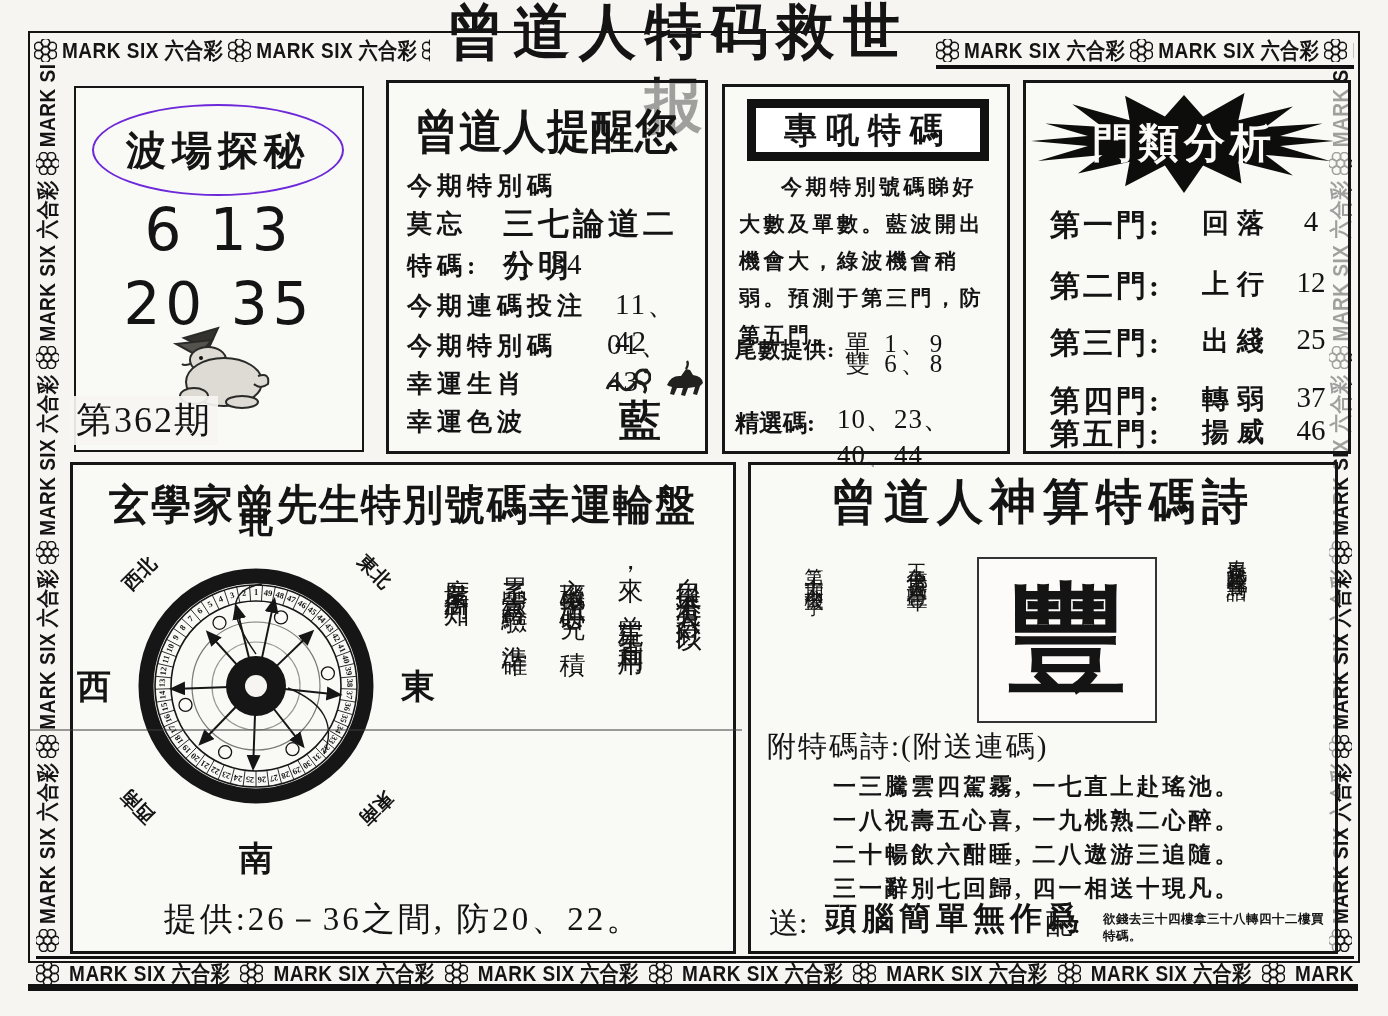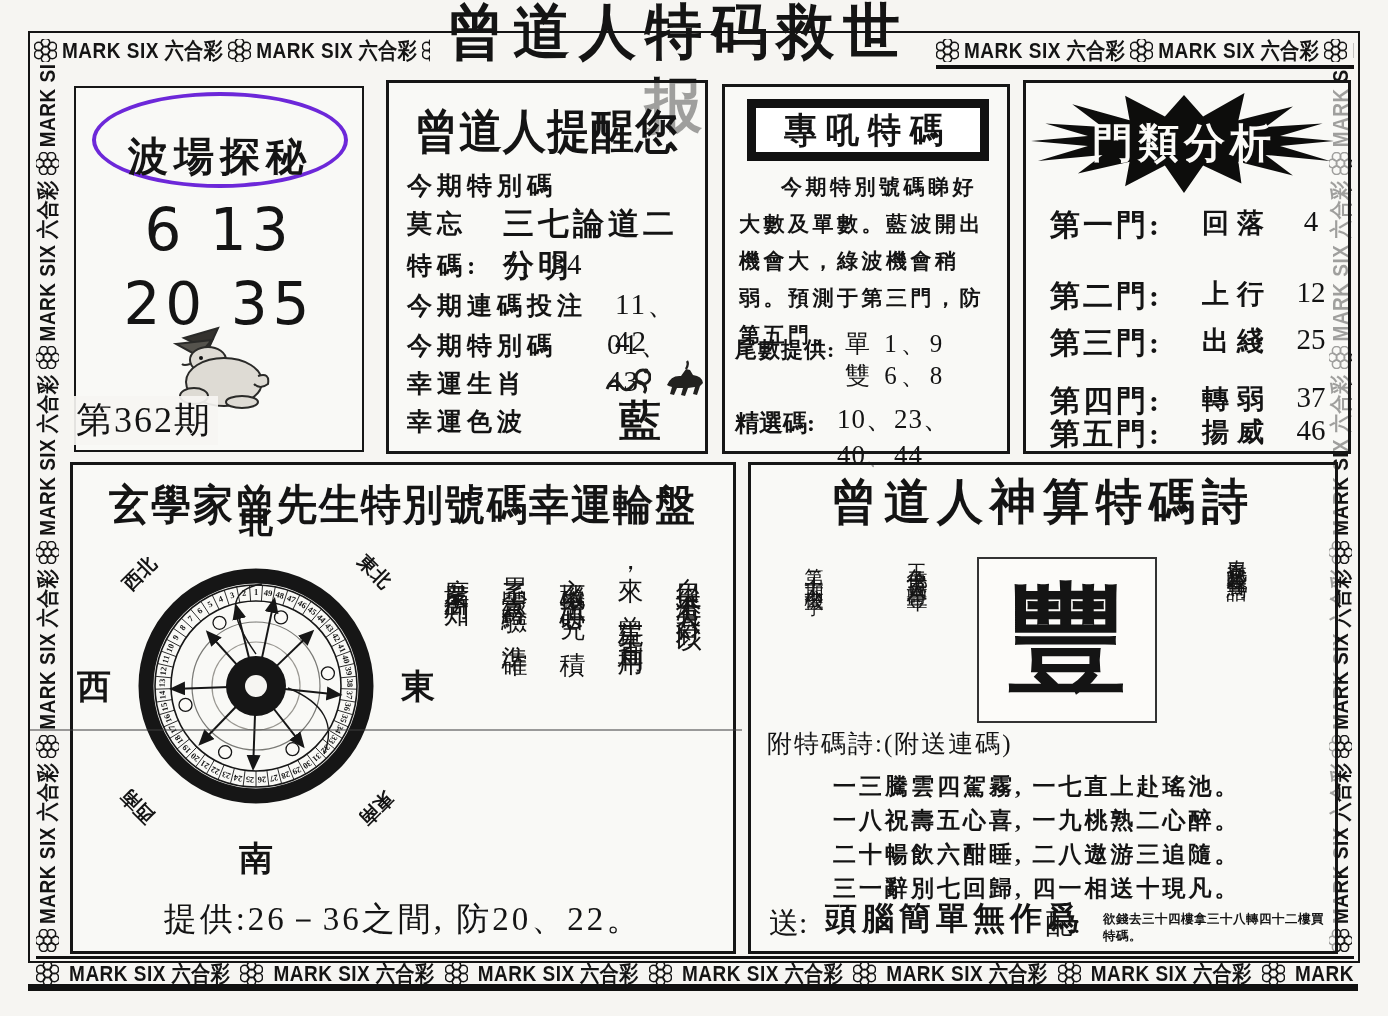--- a/index.html
+++ b/index.html
@@ -26,22 +26,22 @@
   
   .page-title{position:absolute;left:418px;top:-4px;width:520px;height:70px;
     font-family:"DejaVu Sans", sans-serif;font-weight:900;font-size:57px;
     letter-spacing:9px;text-align:center;line-height:70px;transform:scaleY(1.05);}
   .issue-label{position:absolute;left:70px;top:396px;z-index:30;font-size:36px;
     letter-spacing:2px;background:rgba(246,245,242,.92);padding:0 6px;}
   
   .cbox{position:absolute;border:3px solid #161616;background:rgba(252,251,249,.6);}
   
   .box-bochang{left:74px;top:86px;width:286px;height:362px;border-width:2px;}
-  .bc-ellipse{position:absolute;left:16px;top:4px;width:248px;height:88px;border:4px solid #6d28d9;
-    border-radius:50%;display:flex;align-items:flex-end;justify-content:center;}
+  .bc-ellipse{position:absolute;left:16px;top:16px;width:248px;height:88px;border:2px solid #6d28d9;
+    border-radius:50%;display:flex;align-items:center;justify-content:center;}
   .bc-ellipse span{font-size:40px;font-weight:bold;letter-spacing:6px;}
   .num-row{position:absolute;left:0;width:100%;display:flex;justify-content:center;gap:52px;
     font-family:"DejaVu Sans", sans-serif;font-size:58px;letter-spacing:5px;text-align:center;}
   .num-row-1{top:108px;}
   .num-row-2{top:182px;}
   .rabbit-wrap{position:absolute;left:70px;top:232px;}
   
   .box-tixing{left:386px;top:80px;width:316px;height:368px;}
   .tx-title{position:absolute;left:0;top:20px;width:100%;text-align:center;
     font-family:"DejaVu Sans", sans-serif;font-weight:900;font-size:43px;letter-spacing:1px;transform:scaleY(1.08);}
@@ -50,21 +50,21 @@
   .tx-val{position:absolute;top:-4px;font-size:29px;letter-spacing:2px;}
   
   .box-zhuanhou{left:722px;top:84px;width:282px;height:364px;}
   .zh-head{position:absolute;left:22px;top:12px;width:224px;height:44px;border:9px solid #111;
     display:flex;align-items:center;justify-content:center;background:#fff;}
   .zh-head span{font-size:33px;font-weight:900;letter-spacing:9px;font-family:"DejaVu Sans", sans-serif;transform:scaleY(1.05);}
   .zh-body{position:absolute;left:14px;top:82px;width:252px;font-size:21px;line-height:37px;
     letter-spacing:3.5px;text-indent:2em;font-weight:bold;}
   .zh-tail-label{position:absolute;left:10px;top:248px;font-size:22px;font-weight:bold;letter-spacing:1px;}
   .zh-tail-odd{position:absolute;left:120px;top:240px;font-size:25px;letter-spacing:4px;}
-  .zh-tail-even{position:absolute;left:120px;top:272px;font-size:25px;letter-spacing:4px;}
+  .zh-tail-even{position:absolute;left:120px;top:260px;font-size:25px;letter-spacing:4px;}
   .zh-sel-label{position:absolute;left:10px;top:320px;font-size:24px;font-weight:bold;}
   .zh-sel-val{position:absolute;left:112px;top:314px;font-size:27px;letter-spacing:1px;}
   
   .box-menlei{left:1006px;top:80px;width:322px;height:368px;margin-left:17px;}
   .ml-star{position:absolute;left:5px;top:6px;}
   .ml-row{position:absolute;left:0;width:100%;height:40px;}
   .ml-door{position:absolute;left:24px;font-size:30px;font-weight:800;letter-spacing:3px;}
   .ml-word{position:absolute;left:176px;font-size:27px;font-weight:bold;letter-spacing:8px;}
   .ml-num{position:absolute;left:258px;width:54px;font-size:29px;text-align:center;}
   
@@ -82,21 +82,21 @@
   .box-poem{left:748px;top:462px;width:584px;height:486px;}
   .pm-title{position:absolute;left:0;top:6px;width:100%;text-align:center;font-size:46px;
     font-weight:bold;letter-spacing:7px;transform:scaleY(1.05);}
   .vcol{position:absolute;writing-mode:vertical-rl;}
   .pm-col-issue{left:50px;top:88px;height:160px;font-size:19px;letter-spacing:4px;}
   .pm-col-left{left:152px;top:82px;height:166px;font-size:21px;letter-spacing:4px;}
   .pm-col-right{left:472px;top:78px;height:162px;font-size:21px;letter-spacing:3px;}
   .pm-bigbox{position:absolute;left:226px;top:92px;width:176px;height:162px;border:2px solid #333;
     background:#fcfbf9;display:flex;align-items:center;justify-content:center;}
   .pm-bigchar{font-size:118px;font-weight:900;line-height:150px;}
-  .pm-sub{position:absolute;left:16px;top:262px;font-size:25px;letter-spacing:2px;}
+  .pm-sub{position:absolute;left:16px;top:262px;font-size:29px;letter-spacing:2px;}
   .pm-line{position:absolute;left:82px;font-size:23px;letter-spacing:3px;font-weight:bold;}
   .pm-give-label{position:absolute;left:18px;top:438px;font-size:30px;}
   .pm-give-val{position:absolute;left:74px;top:432px;font-size:32px;font-weight:900;letter-spacing:5px;
     font-family:"DejaVu Sans", sans-serif;}
   .pm-match-label{position:absolute;left:294px;top:440px;font-size:28px;}
   .pm-match-val{position:absolute;left:352px;top:446px;width:225px;font-size:12.5px;font-weight:bold;letter-spacing:.5px;}
   
   .scan-line{position:absolute;left:30px;top:729px;width:712px;height:2px;background:#3c3c3c;opacity:.5;z-index:40;}
   .wtxt{fill:#141414;}
 </style>
@@ -477,21 +477,21 @@
     <svg id="star-svg" width="306" height="108" viewBox="0 0 306 108">
       <polygon id="star-poly" fill="#0d0d0c" points="303.0,52.0 249.1,56.9 299.0,71.9 234.5,65.9 261.9,86.6 207.4,72.8 210.4,94.5 172.1,76.5 153.0,104.0 133.9,76.5 94.1,97.3 98.6,72.8 46.9,84.5 71.5,65.9 7.0,71.9 56.9,56.9 -1.0,52.0 56.9,47.1 14.4,34.4 71.5,38.1 41.3,15.2 98.6,31.2 94.1,6.7 133.9,27.5 153.0,6.0 172.1,27.5 213.5,4.0 207.4,31.2 261.9,17.4 234.5,38.1 291.6,34.4 249.1,47.1"></polygon>
       <text x="153" y="68" text-anchor="middle" font-size="41" font-weight="900" fill="#fbfaf7" letter-spacing="5" font-family="&quot;DejaVu Sans&quot;, sans-serif">門類分析</text>
     </svg>
   </div>
   <div class="ml-row" style="top:122px;">
     <span class="ml-door">第一門:</span>
     <span class="ml-word">回落</span>
     <span class="ml-num">4</span>
   </div>
-  <div class="ml-row" style="top:193px;">
+  <div class="ml-row" style="top:183px;">
     <span class="ml-door">第二門:</span>
     <span class="ml-word">上行</span>
     <span class="ml-num">12</span>
   </div>
   <div class="ml-row" style="top:240px;padding-left:16px;">
     <span class="ml-door">第三門:</span>
     <span class="ml-word">出綫</span>
     <span class="ml-num">25</span>
   </div>
   <div class="ml-row" style="top:298px;">

